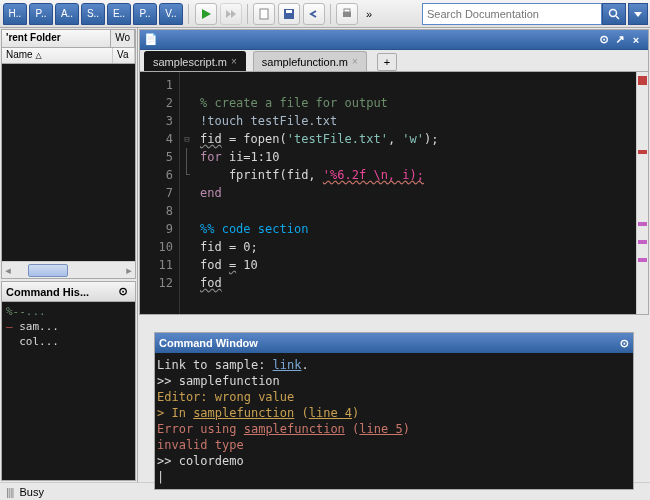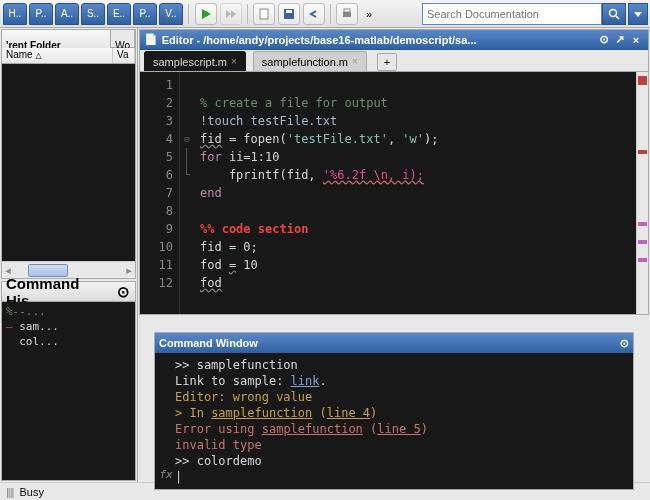--- a/index.html
+++ b/index.html
@@ -10,25 +10,25 @@
 .toolstrip .actions{display:flex;gap:3px;padding:0 4px;align-items:center}
 .tbtn{width:22px;height:22px;border:1px solid #bbb;border-radius:3px;background:linear-gradient(#fcfcfc,#e8e8e8);display:flex;align-items:center;justify-content:center;cursor:pointer}
 .sep{width:1px;height:20px;background:#bbb;margin:0 2px}
 .searchbox{margin-left:auto;display:flex;align-items:center;margin-right:2px}
 .searchbox input{width:180px;height:22px;border:1px solid #5a87c8;padding:0 4px;font-size:11px;color:#888}
 .searchbox .sbtn{width:24px;height:22px;background:linear-gradient(#5a87c8,#3060a0);border:1px solid #2a5090;display:flex;align-items:center;justify-content:center;cursor:pointer}
 .searchbox .dbtn{width:20px;height:22px;background:linear-gradient(#5a87c8,#3060a0);border:1px solid #2a5090;display:flex;align-items:center;justify-content:center;cursor:pointer;margin-left:2px}
 .main{display:flex;height:454px}
 .left{width:138px;display:flex;flex-direction:column;border-right:1px solid #aaa}
 .panel{border:1px solid #aaa;margin:1px;display:flex;flex-direction:column;background:#fff}
-.panel-hdr{height:20px;background:linear-gradient(#f4f4f4,#dcdcdc);border-bottom:1px solid #aaa;display:flex;align-items:center;padding:0 4px;font-weight:bold;font-size:15px}
+.panel-hdr{height:20px;background:linear-gradient(#f4f4f4,#dcdcdc);border-bottom:1px solid #aaa;display:flex;align-items:center;padding:0 4px;font-weight:bold;font-size:11px}
 .panel-hdr .spacer{flex:1}
 .panel-hdr .pbtn{width:16px;height:16px;display:flex;align-items:center;justify-content:center;cursor:pointer}
 .folder-tabs{display:flex;height:18px;background:#e8e8e8;border-bottom:1px solid #aaa;font-size:10px}
-.folder-tabs div{padding:10px 4px;border-right:1px solid #aaa}
+.folder-tabs div{padding:2px 4px;border-right:1px solid #aaa}
 .folder-cols{display:flex;height:16px;background:linear-gradient(#f8f8f8,#e8e8e8);border-bottom:1px solid #aaa;font-size:10px}
 .folder-cols div{padding:1px 4px;border-right:1px solid #ccc}
 .dark-body{flex:1;background:#181818;color:#d8d8d8}
 .hist-body{flex:1;background:#181818;color:#d8d8d8;font-family:monospace;font-size:11px;padding:2px}
 .hist-body div{padding:1px 2px;white-space:nowrap;overflow:hidden}
 .scroll-row{height:17px;background:#e8e8e8;border-top:1px solid #ccc;display:flex;align-items:center}
 .scroll-row .thumb{width:40px;height:13px;margin-left:14px;background:linear-gradient(#d0dcf0,#a8c0e8);border:1px solid #7890c0;border-radius:2px}
 .right{flex:1;display:flex;flex-direction:column}
 .editor{flex:1;border:1px solid #aaa;margin:1px;display:flex;flex-direction:column;background:#fff}
 .editor-hdr{height:20px;background:linear-gradient(#5a87c8,#3060a0);border-bottom:1px solid #2a5090;display:flex;align-items:center;padding:0 4px;color:#fff;font-weight:bold;font-size:11px}
@@ -41,21 +41,21 @@
 .add-tab{width:20px;height:18px;display:flex;align-items:center;justify-content:center;border:1px solid #aaa;margin-left:3px;cursor:pointer;background:#e8e8e8;border-radius:2px}
 .code-area{flex:1;display:flex;background:#181818;color:#d8d8d8;font-family:monospace;font-size:12px;overflow:hidden;position:relative}
 .gutter{width:40px;background:#181818;border-right:1px solid #333;text-align:right;padding:4px 6px 4px 2px;color:#888;line-height:18px}
 .fold{width:14px;background:#181818;padding-top:4px;line-height:18px;text-align:center;color:#666;font-size:9px}
 .code{flex:1;padding:4px 6px;line-height:18px;white-space:pre}
 .c-comment{color:#6b8e6b}
 .c-cmd{color:#a7b8c8}
 .c-str{color:#86c1b9}
 .c-kw{color:#ba8baf}
 .c-err{color:#ec4899;text-decoration:underline wavy #c8756a}
-.c-sect{color:#ef4444;font-weight:bold}
+.c-sect{color:#0ea5e9;font-weight:normal}
 .c-var{text-decoration:underline wavy #888}
 .ind-strip{width:12px;background:#e8e8e8;border-left:1px solid #ccc;position:relative}
 .ind{position:absolute;right:1px;width:9px;height:4px}
 .cmdwin{height:180px;border:1px solid #aaa;margin:16px;display:flex;flex-direction:column;background:#fff}
 .cmdwin-hdr{height:20px;background:linear-gradient(#5a87c8,#3060a0);display:flex;align-items:center;padding:0 4px;color:#fff;font-weight:bold;font-size:11px}
 .cmdwin-hdr .spacer{flex:1}
 .cmd-body{flex:1;background:#181818;color:#d8d8d8;font-family:monospace;font-size:12px;padding:4px 4px 4px 2px;line-height:16px;display:flex}
 .fx{width:18px;color:#888;font-style:italic;display:flex;align-items:end;padding-bottom:2px;justify-content:center;font-size:11px}
 .cmd-txt{flex:1}
 .cmd-txt .link{color:#7aa7d6;text-decoration:underline}
@@ -167,21 +167,20 @@
       </div>
     </div>
 
   </div>
 
   <div class="right">
 
     <div class="editor">
       <div class="editor-hdr">
         <span style="margin-right:4px">📄</span>
-        <span>Editor - /home/andy/projects/base16-matlab/demoscript/sa...</span>
         <span class="spacer"></span>
         <span class="pbtn">⊙</span>
         <span class="pbtn">↗</span>
         <span class="pbtn">×</span>
       </div>
       <div class="file-tabs">
         <div class="file-tab active">
             <span>samplescript.m</span>
             <span class="x">×</span>
           </div>
@@ -237,24 +236,23 @@
       </div>
     </div>
 
     <div class="cmdwin">
       <div class="cmdwin-hdr">
         <span>Command Window</span>
         <span class="spacer"></span>
         <span class="pbtn">⊙</span>
       </div>
       <div class="cmd-body">
-        <div class="fx">fx</div>
         <div class="cmd-txt">
+<div><span>Link to sample: </span><span class="link">link</span><span>.</span></div>
 <div>&gt;&gt; samplefunction</div>
-<div><span>Link to sample: </span><span class="link">link</span><span>.</span></div>
 <div class="warn">Editor: wrong value</div>
 <div class="warn"><span>&gt; In </span><span class="u">samplefunction</span><span> (</span><span class="u">line 4</span><span>)</span></div>
 <div class="err"><span>Error using </span><span class="u">samplefunction</span><span> (</span><span class="u">line 5</span><span>)</span></div>
 <div class="err">invalid type</div>
 <div>&gt;&gt; colordemo</div>
 <div>|</div>
         </div>
       </div>
     </div>
 

